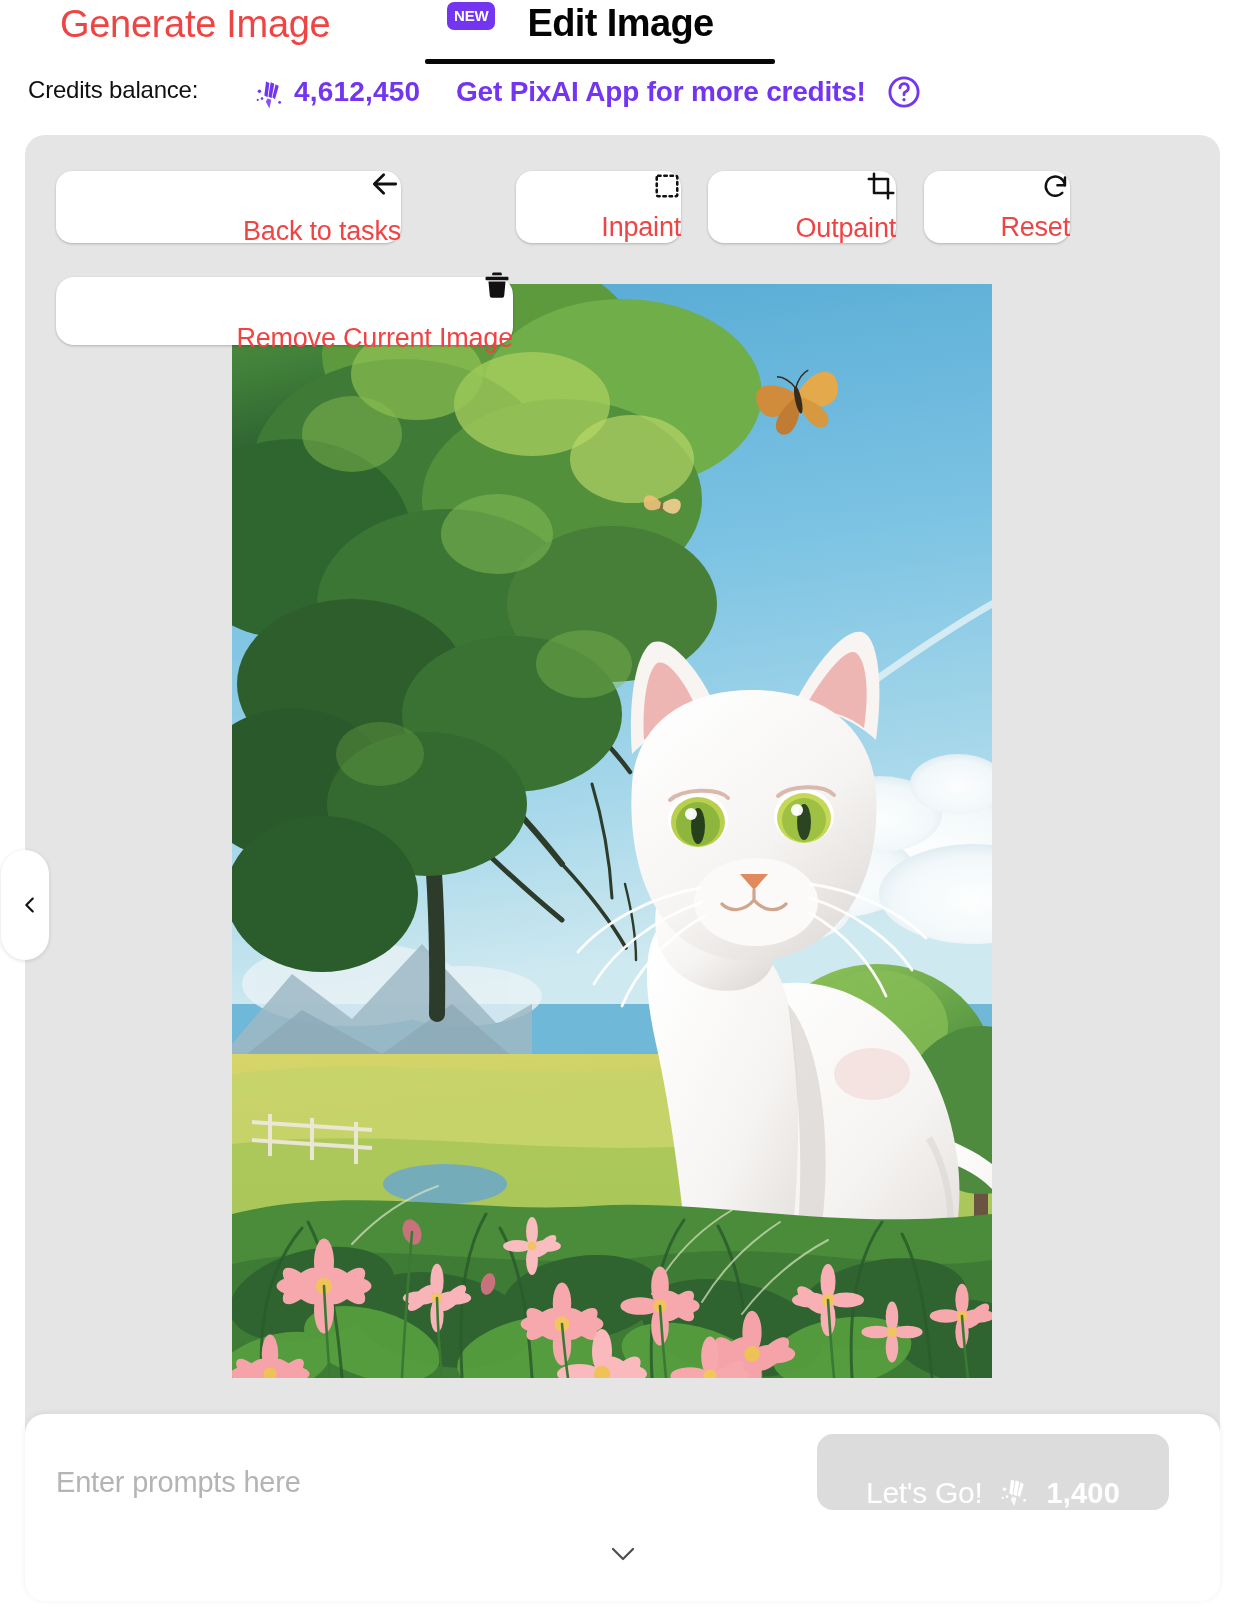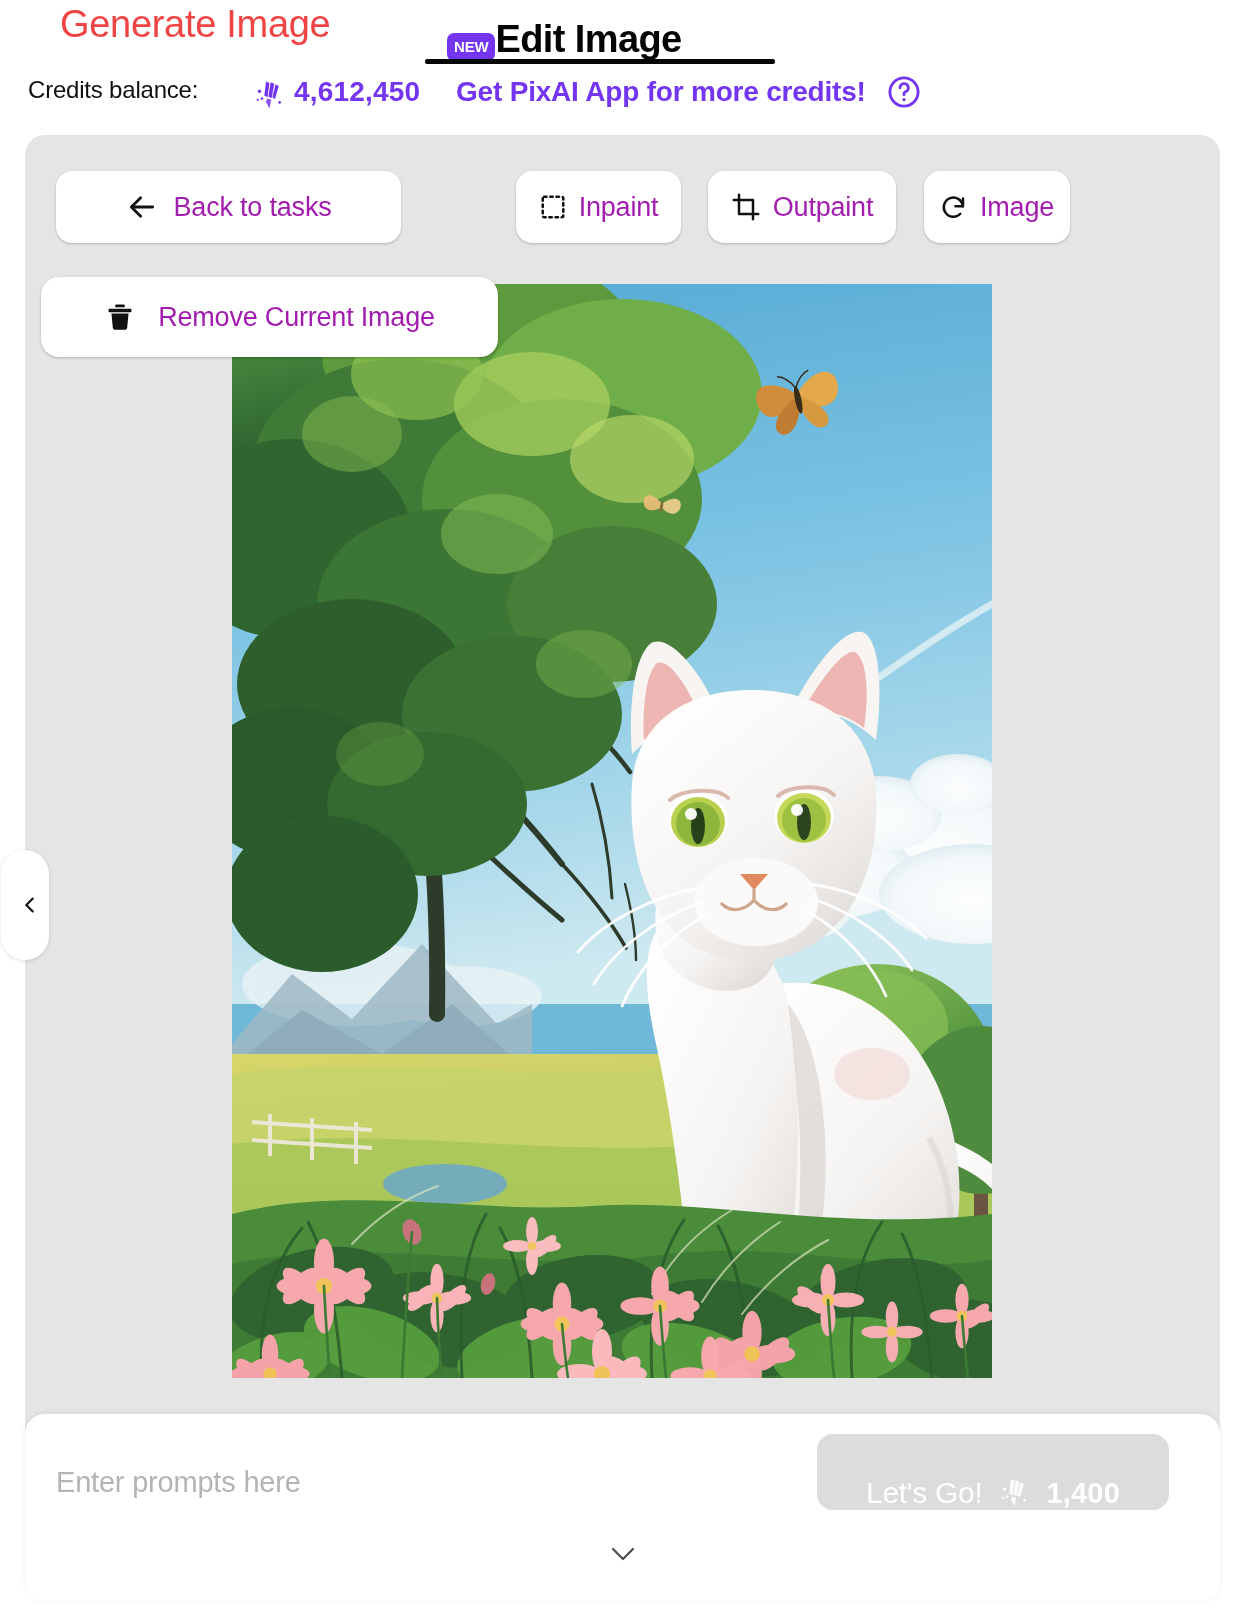--- a/index.html
+++ b/index.html
@@ -19,22 +19,22 @@
   }
   .tab {
     position: relative; display: flex; align-items: center; gap: 12px;
     cursor: pointer; white-space: nowrap;
   }
   .tab-generate {
     position: absolute; left: 60px; top: 3px;
     font-size: 38px; color: #ef4444; font-weight: 400; letter-spacing: -0.3px;
   }
   .tab-edit {
-    position: absolute; left: 447px; top: 18px;
-    display: flex; align-items: flex-end; gap: 0;
+    position: absolute; left: 447px; top: 2px;
+    display: flex; align-items: flex-start; gap: 32px;
   }
   .new-badge {
     display: inline-flex; align-items: center; justify-content: center;
     background: #7335f0; color: #ffffff;
     font-size: 15px; font-weight: 700; letter-spacing: -0.2px;
     border-radius: 7px; padding: 4px 7px 5px 7px; line-height: 1;
     height: 28px; min-width: 42px;
   }
   .tab-edit-label {
     font-size: 38px; color: #050505; font-weight: 700; letter-spacing: -0.6px;
@@ -69,32 +69,33 @@
   
   .panel {
     position: absolute; left: 25px; top: 135px;
     width: 1195px; height: 1443px;
     background: #e5e5e5; border-radius: 20px;
   }
 
   
   .btn {
     position: absolute; background: #ffffff; border: none;
-    border-radius: 16px; display: flex; align-items: center;
+    border-radius: 16px; display: flex; align-items: flex-end;
     justify-content: center; gap: 16px;
     font-family: "Liberation Sans", sans-serif;
-    font-size: 27px; color: #a21caf; cursor: pointer;
+    font-size: 27px; color: #ef4444; cursor: pointer;
     box-shadow: 0 1px 3px rgba(0,0,0,0.16), 0 1px 2px rgba(0,0,0,0.08);
     letter-spacing: -0.2px;
+    flex-direction: column;
   }
   .btn-back    { left: 31px;  top: 36px;  width: 345px; height: 72px; }
   .btn-inpaint { left: 491px; top: 36px;  width: 165px; height: 72px; gap: 12px;}
   .btn-outpaint{ left: 683px; top: 36px;  width: 188px; height: 72px; gap: 12px;}
   .btn-reset   { left: 899px; top: 36px;  width: 146px; height: 72px; gap: 12px;}
-  .btn-remove  { left: 16px;  top: 142px; width: 457px; height: 80px; gap: 22px;
+  .btn-remove  { left: 31px;  top: 142px; width: 457px; height: 68px; gap: 22px;
                  border-radius: 18px; z-index: 5; }
 
   .ico { display: inline-flex; align-items: center; justify-content: center; }
 
   
   .canvas-img {
     position: absolute; left: 207px; top: 149px;
     width: 760px; height: 1094px; overflow: hidden;
     background: #6fb8d8;
   }
@@ -639,21 +640,21 @@
       <span>Outpaint</span>
     </button>
 
     <button class="btn btn-reset">
       <span class="ico">
         <svg width="28" height="28" viewBox="0 0 24 24" fill="none" stroke="#111111" stroke-width="2.1" stroke-linecap="round" stroke-linejoin="round">
           <path d="M19.6 11.4 A 8.2 8.2 0 1 0 17.4 17.8"></path>
           <polyline points="19.7 4.6 19.7 11.4 13.2 11.4"></polyline>
         </svg>
       </span>
-      <span>Image</span>
+      <span>Reset</span>
     </button>
 
     <button class="btn btn-remove">
       <span class="ico">
         <svg width="32" height="32" viewBox="0 0 24 24" fill="#111111">
           <path d="M9.4 2.6 h5.2 a1 1 0 0 1 1 1 v1.1 h-7.2 V3.6 a1 1 0 0 1 1-1 z"></path>
           <rect x="3.4" y="5.9" width="17.2" height="2.5" rx="0.7"></rect>
           <path d="M5.6 9.4 h12.8 l-1.0 10.6 a1.6 1.6 0 0 1-1.6 1.5 H8.2 a1.6 1.6 0 0 1-1.6-1.5 z"></path>
         </svg>
       </span>

